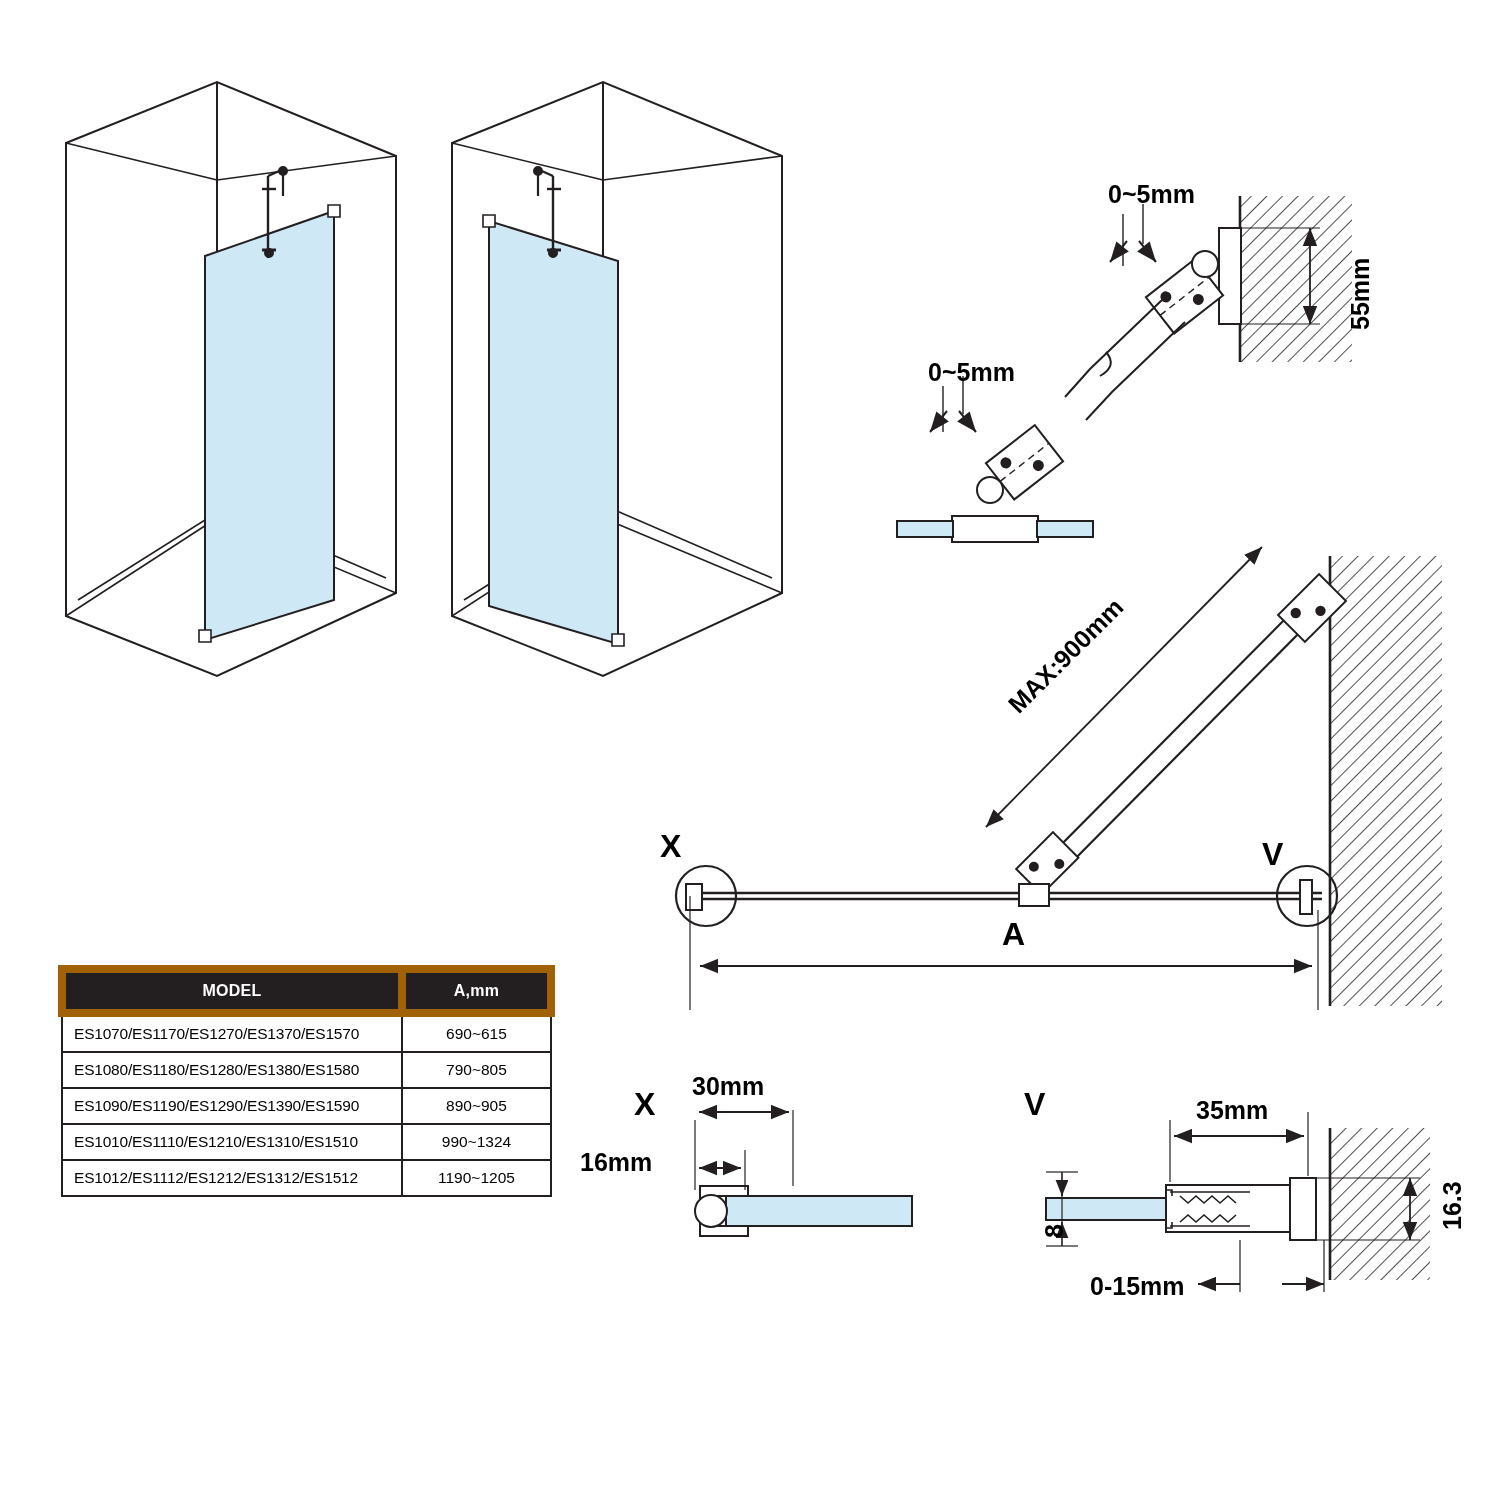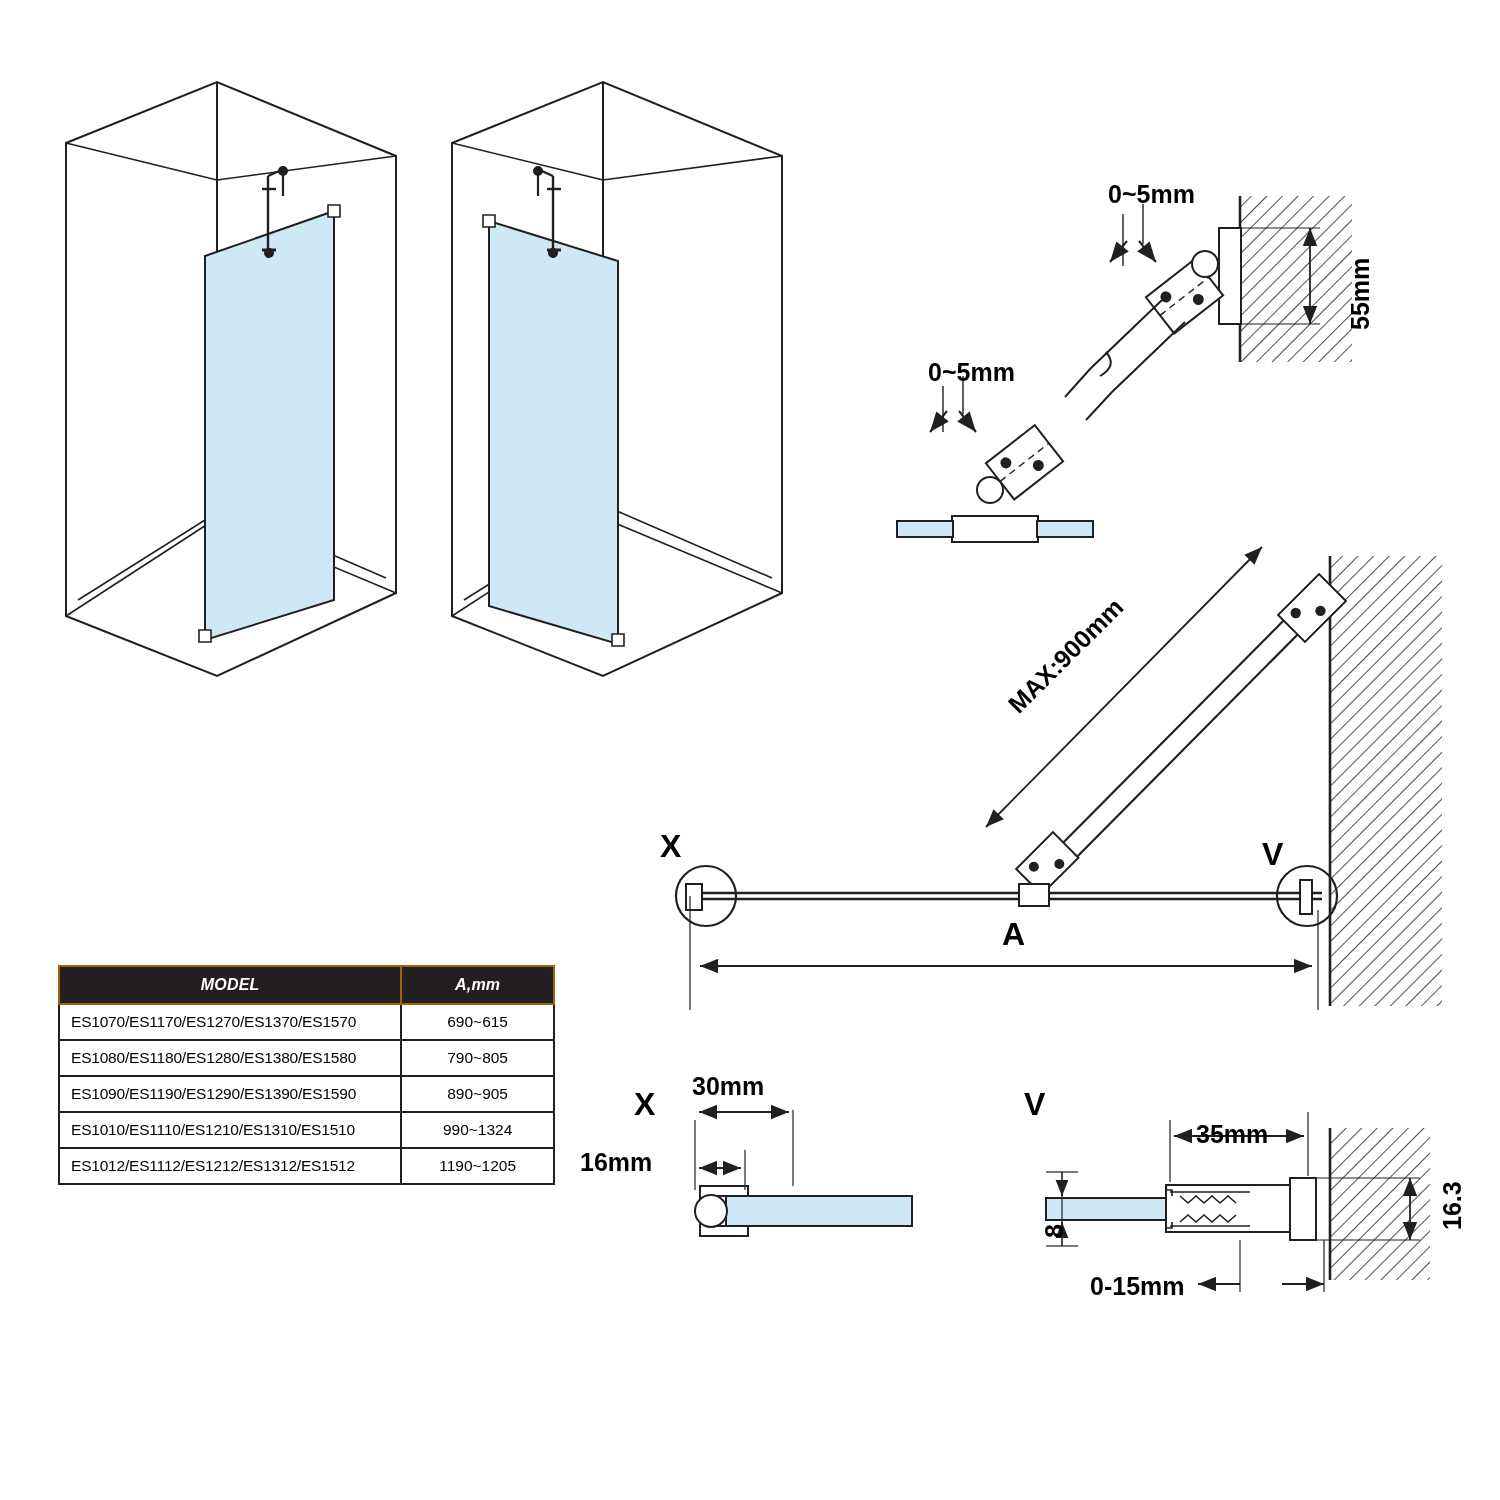--- a/index.html
+++ b/index.html
@@ -35,24 +35,23 @@
     font-size: 15.5px;
     color: #000;
     background: #fff;
   }
   #spec-table th {
     background: #231f20;
     color: #ffffff;
     font-weight: bold;
     font-size: 16px;
     padding: 9px 4px 9px 4px;
-    border: 2px solid #a16207;
+    border: 8px solid #a16207;
     text-align: center;
     letter-spacing: 0.2px;
-    font-style: italic;
   }
   #spec-table td {
     border: 2px solid #231f20;
     padding: 8px 6px;
     text-align: center;
     white-space: nowrap;
   }
   #spec-table td.model {
     text-align: left;
     padding-left: 11px;
@@ -290,21 +289,21 @@
 
   <div class="lbl letter" style="left:660px; top:830px;">X</div>
   <div class="lbl letter" style="left:1262px; top:838px;">V</div>
   <div class="lbl letter" style="left:1002px; top:918px;">A</div>
 
   <div class="lbl letter" style="left:634px; top:1088px;">X</div>
   <div class="lbl dim" style="left:692px; top:1074px;">30mm</div>
   <div class="lbl dim" style="left:580px; top:1150px;">16mm</div>
 
   <div class="lbl letter" style="left:1024px; top:1088px;">V</div>
-  <div class="lbl dim" style="left:1196px; top:1098px;margin-top:24px;">35mm</div>
+  <div class="lbl dim" style="left:1196px; top:1098px;">35mm</div>
   <div class="lbl dim vert" style="left:1440px; top:1230px;">16.3</div>
   <div class="lbl dim vert" style="left:1042px; top:1238px;">8</div>
   <div class="lbl dim" style="left:1090px; top:1274px;">0-15mm</div>
 
   <table id="spec-table">
     <colgroup>
         <col class="c1">
         <col class="c2">
       </colgroup>
     <thead>

